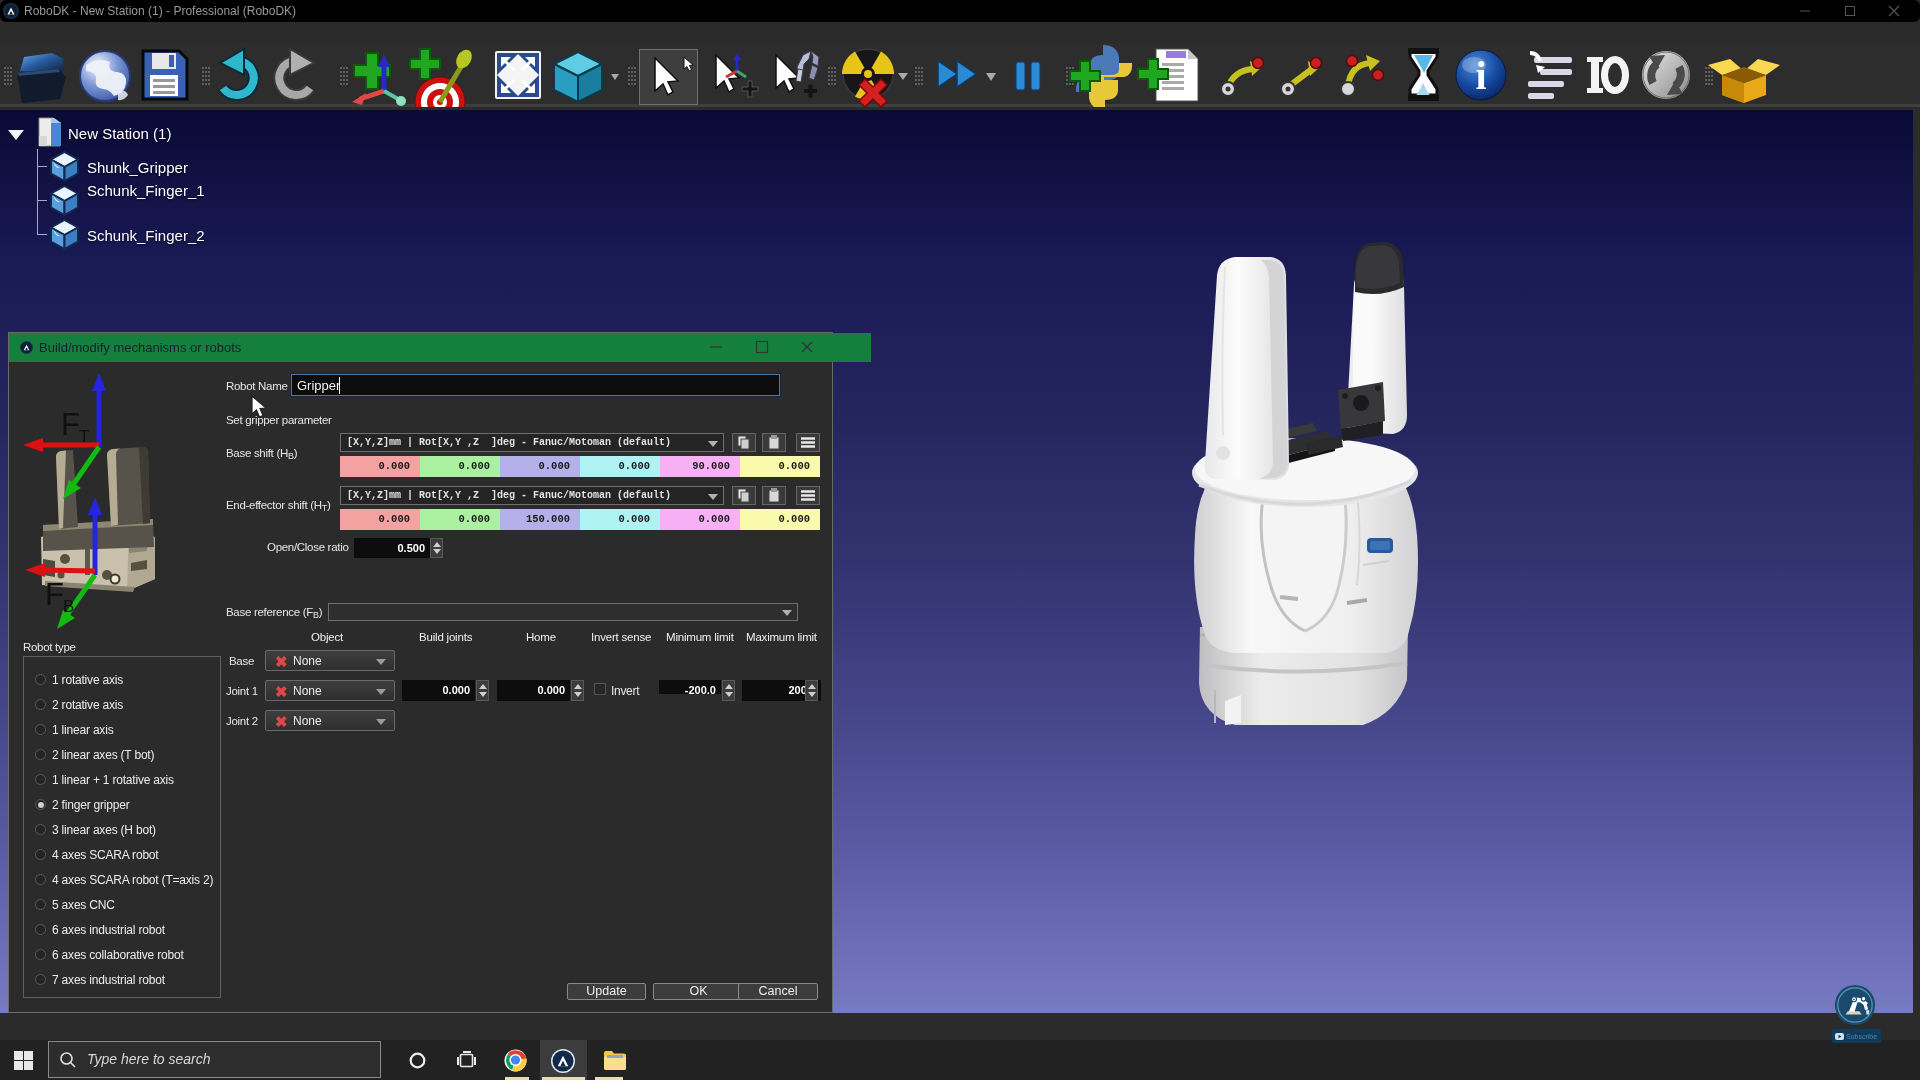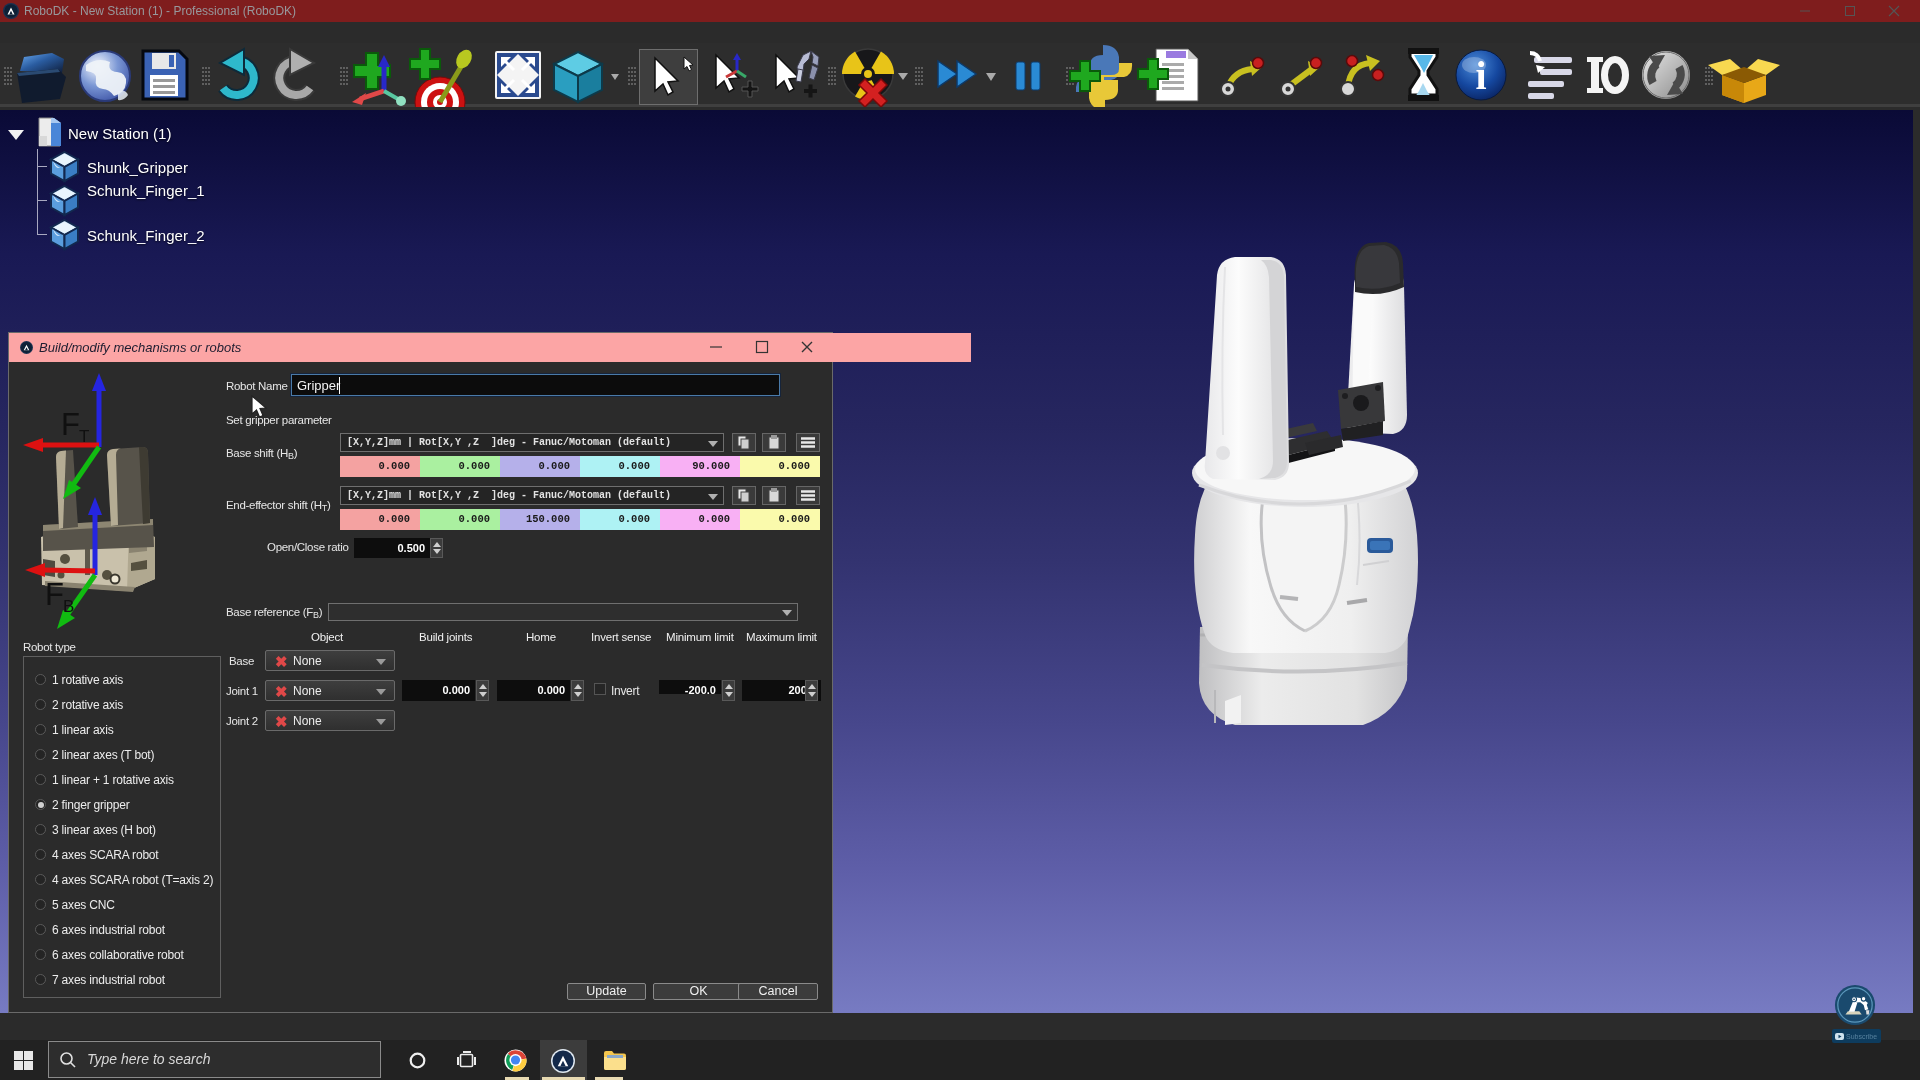--- a/index.html
+++ b/index.html
@@ -2,21 +2,21 @@
 <html><head>
 <meta charset="utf-8">
 <style>
   * { margin:0; padding:0; box-sizing:border-box; }
   html,body { width:1920px; height:1080px; overflow:hidden; background:#000; }
   body { font-family:"Liberation Sans", sans-serif; }
   .a { position:absolute; }
   #screen { position:absolute; left:0; top:0; width:1920px; height:1080px; background:#2b2b2b; }
 
   
-  #titlebar { left:0; top:0; width:1920px; height:22px; background:#7f1d1d; }
+  #titlebar { left:0; top:0; width:1920px; height:22px; background:#000000;border-radius:6px; }
   #titletext { left:24px; top:4px; font-size:12px; color:#98989c; }
 
   
   #menubar { left:0; top:22px; width:1920px; height:21px; background:#2d2d2d; border-bottom:1px solid #1c1c1c; }
   .menuitem { top:5px; font-size:11.5px; font-weight:bold; color:#f2f2f2; letter-spacing:0; }
 
   
   #toolbar { left:0; top:43px; width:1920px; height:64px; background:#2d2d2d; border-bottom:3px solid #3f3f3f; }
 
   
@@ -28,21 +28,21 @@
   .treetext { color:#fff; font-size:15px; text-shadow:0 1px 2px rgba(0,0,0,.7); }
 
   
   #status { left:0; top:1013px; width:1920px; height:27px; background:#2b2b2b; }
   #taskbar { left:0; top:1040px; width:1920px; height:40px; background:#222222;font-style:italic; }
   #searchbox { left:48px; top:1px; width:333px; height:37px; background:#2d2d2d; border:1px solid #8a8a8a; }
   #searchtext { left:87px; top:11px; font-size:14px; color:#d8d8d8; }
 
   
   #dialog { left:8px; top:332px; width:825px; height:681px; background:#2b2b2b; border:1px solid #6a6a6a; }
-  #dlg-title { left:0; top:0; width:962px; height:29px; background:#fca5a5;font-style:italic; }
+  #dlg-title { left:0; top:0; width:862px; height:29px; background:#15803d; }
   #dlg-title-text { left:30px; top:7px; font-size:13px; color:#1d1d30; }
   .dlabel { font-size:11.5px; color:#e6e6e6; letter-spacing:-0.3px; white-space:nowrap; }
   .combo { background:#242424; border:1px solid #6f6f6f; color:#e2e2e2;
     font-family:"Liberation Mono",monospace; font-size:10px; font-weight:bold; line-height:17px; padding-left:6px; white-space:pre; }
   .carrow { position:absolute; right:5px; top:7px; width:0; height:0;
     border-left:5px solid transparent; border-right:5px solid transparent; border-top:6px solid #b0b0b0; }
   .cellrow { display:flex; }
   .cell { width:80px; height:21px; font-family:"Liberation Mono",monospace; font-size:10.5px; font-weight:bold; color:#1a1a1a;
     text-align:right; padding-right:10px; line-height:21px; }
   .numin { background:#0d0d0d; color:#fff; font-size:11px; font-weight:bold; text-align:right; padding-right:5px; }

